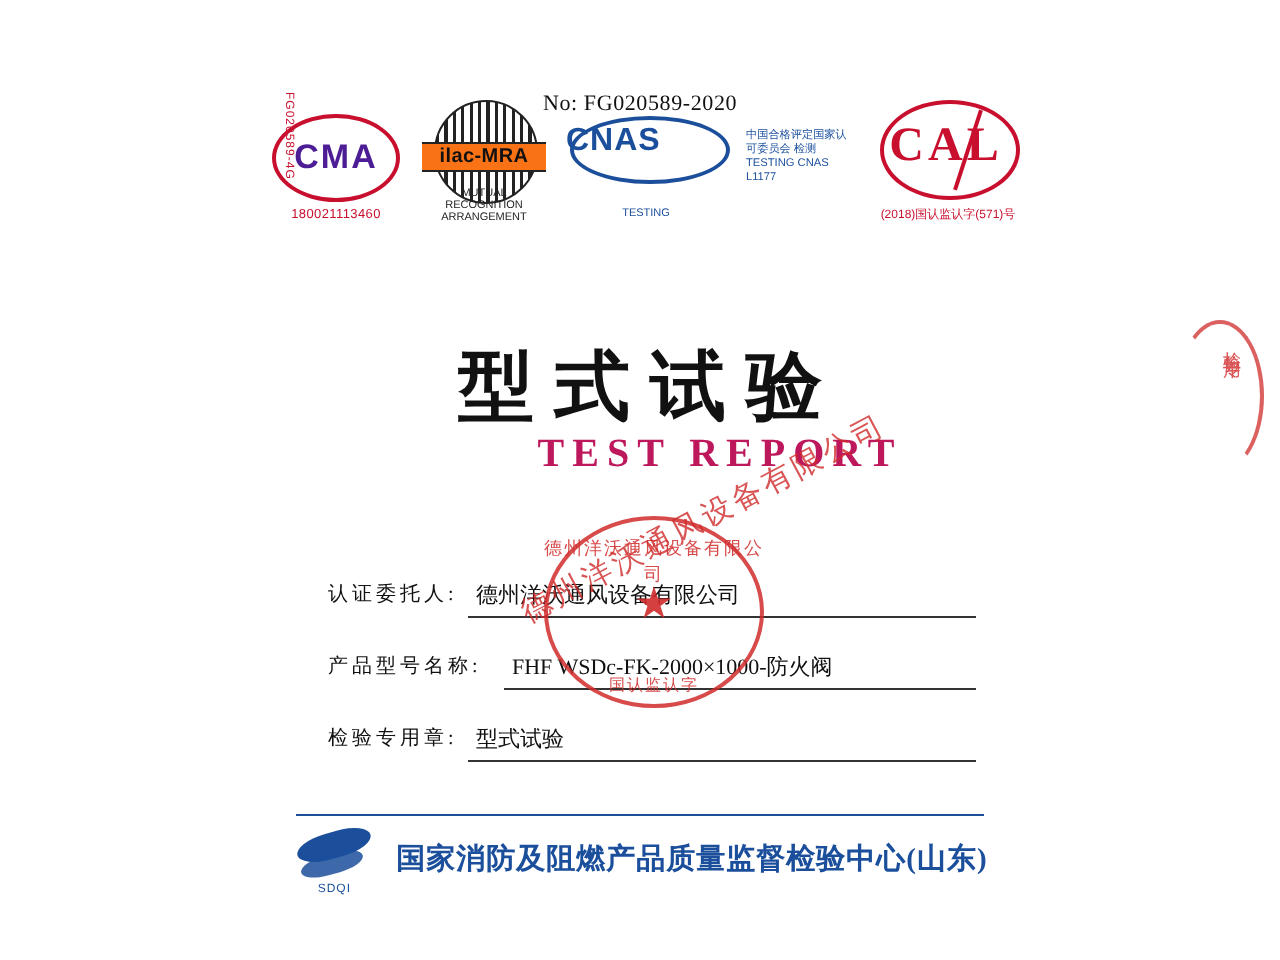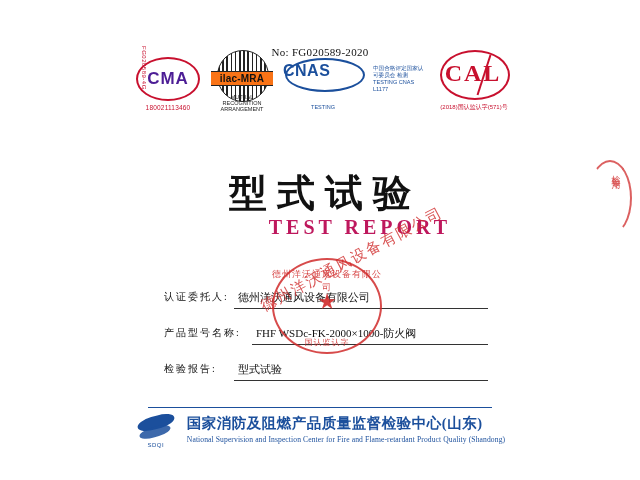--- a/index.html
+++ b/index.html
@@ -270,21 +270,21 @@
       <span class="fline"></span>
     </div>
 
     <div class="frow">
       <span class="flabel">产品型号名称:</span>
       <span class="fvalue" style="left:92px">FHF WSDc-FK-2000×1000-防火阀</span>
       <span class="fline" style="left:88px"></span>
     </div>
 
     <div class="frow">
-      <span class="flabel">检验报告:</span>
+      <span class="flabel">检验专用章:</span>
       <span class="fvalue">型式试验</span>
       <span class="fline"></span>
     </div>
 
   </div>
 
   <div class="seal-diag">德州洋沃通风设备有限公司</div>
 
   <div class="seal-round">
     <div class="ring"></div>
@@ -298,17 +298,16 @@
 
   <div class="rule"></div>
   <div class="footer">
     <div class="mark">
       <div class="s1"></div>
       <div class="s2"></div>
       <div class="sdqi">SDQI</div>
     </div>
     <div class="ftxt">
       <div class="fcn">国家消防及阻燃产品质量监督检验中心(山东)</div>
-      <div class="fen">National Supervision and Inspection Center for Fire and Flame-retardant Product Quality (Shandong)</div>
     </div>
   </div>
 
 </div>
 
 </body></html>

